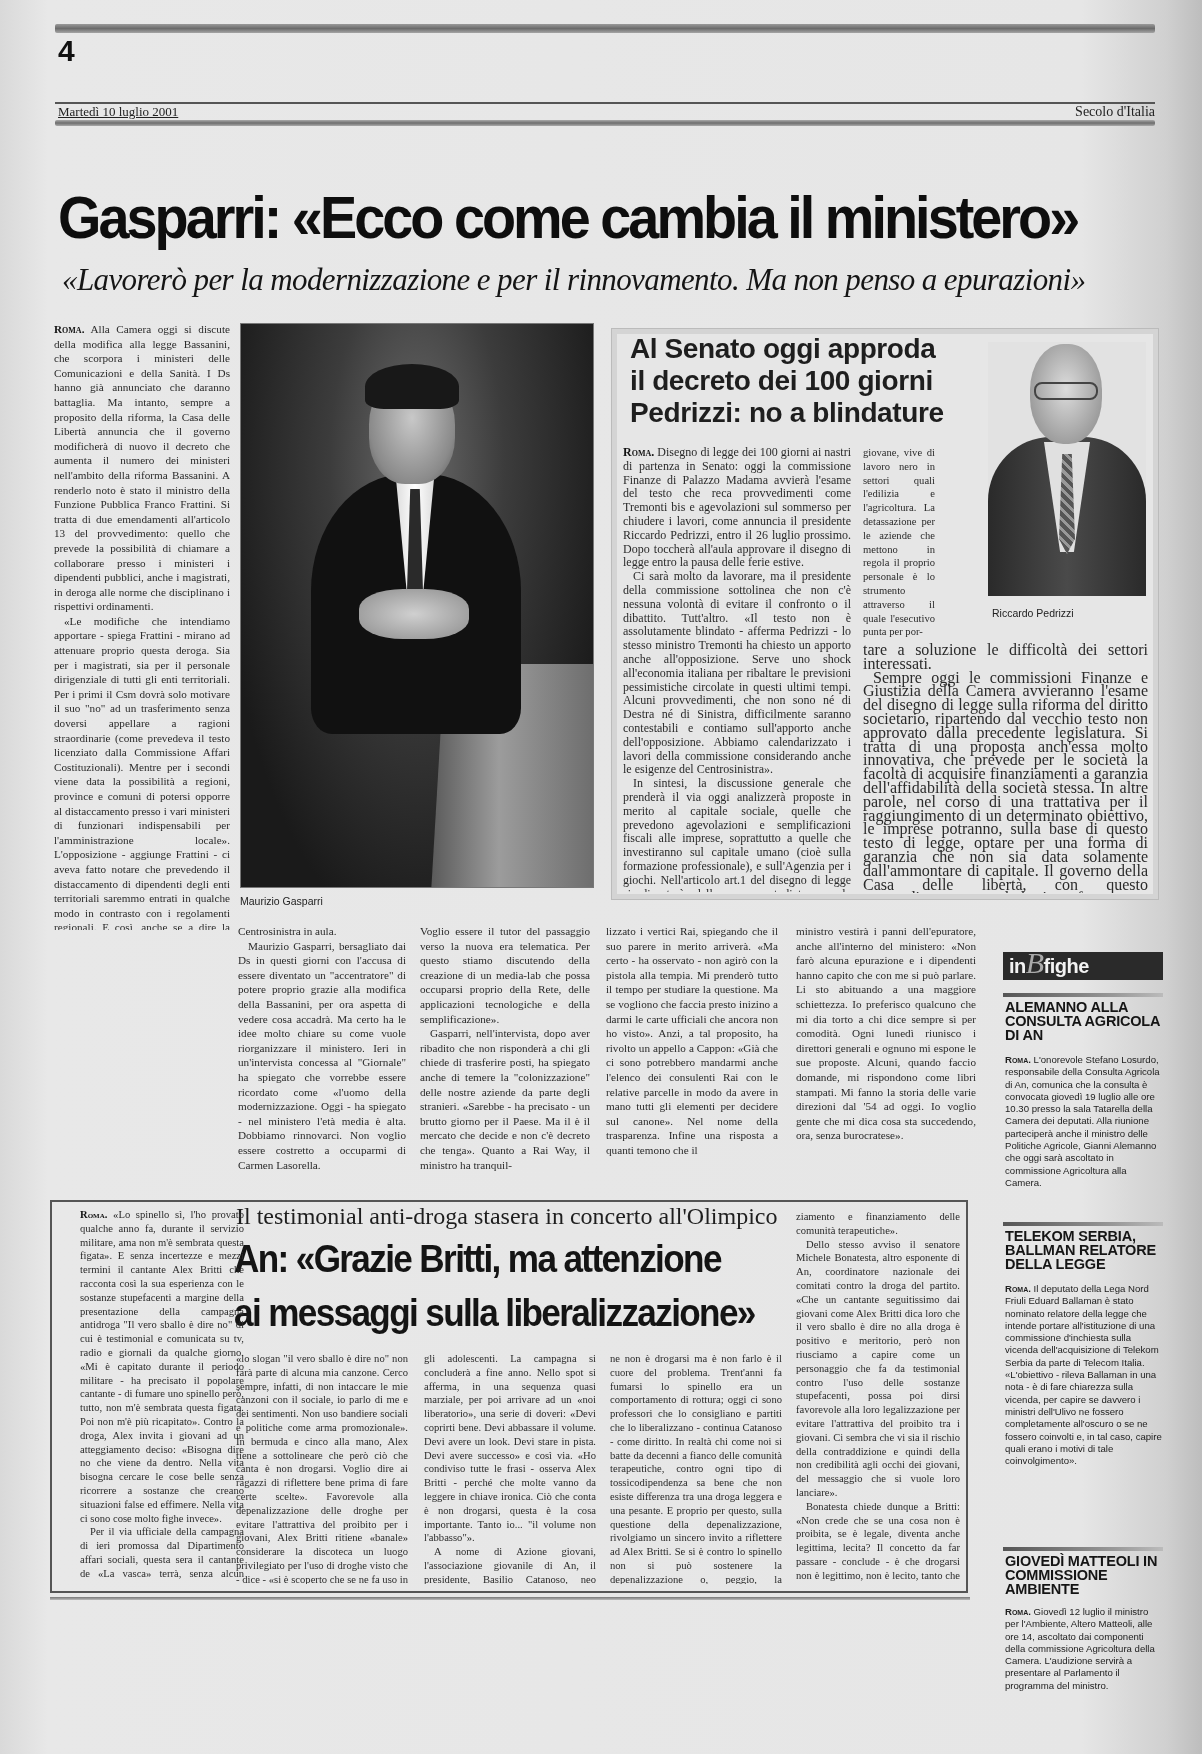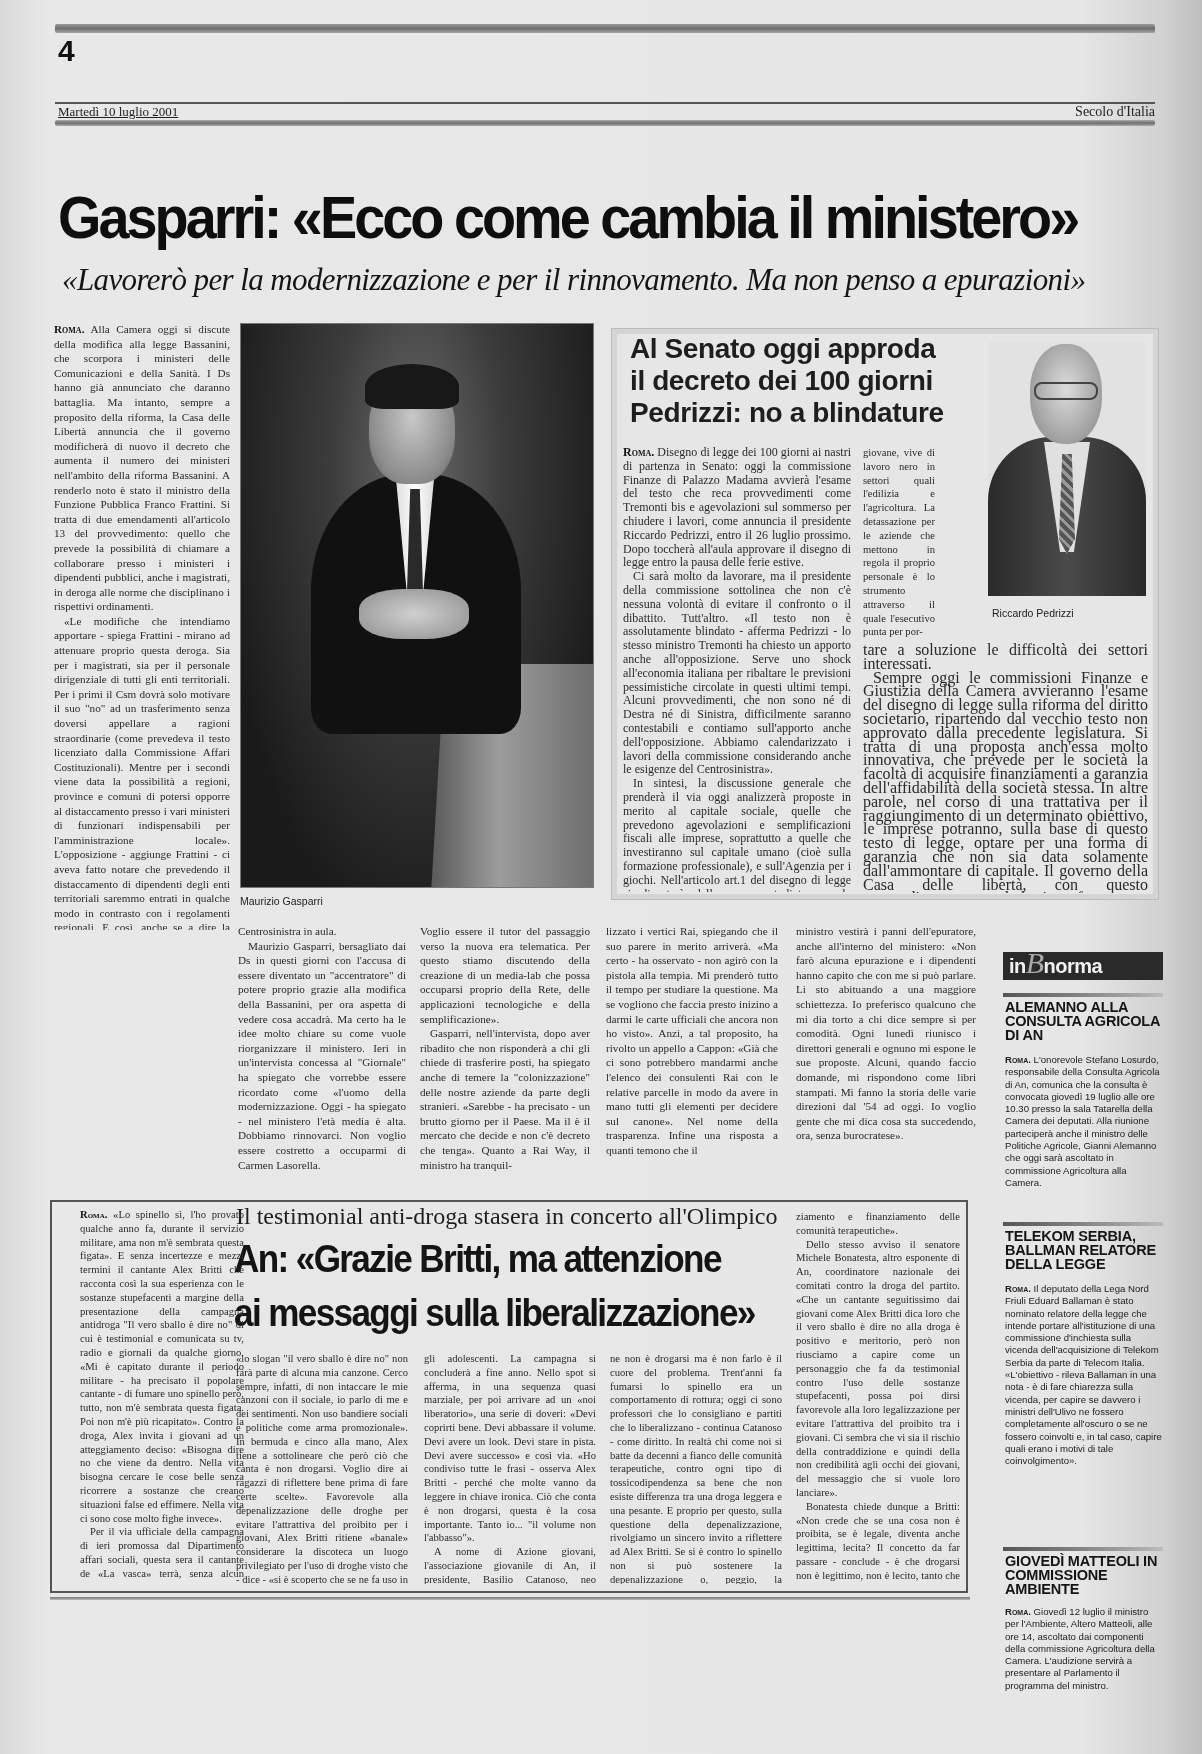--- a/index.html
+++ b/index.html
@@ -163,21 +163,21 @@
   </div>
   <div class="col" style="left:610px; top:1352px; width:172px; height:232px; font-size:10.6px; line-height:13.8px;">
     <p class="first">ne non è drogarsi ma è non farlo è il cuore del problema. Trent'anni fa fumarsi lo spinello era un comportamento di rottura; oggi ci sono professori che lo consigliano e partiti che lo liberalizzano - continua Catanoso - come diritto. In realtà chi come noi si batte da decenni a fianco delle comunità terapeutiche, contro ogni tipo di tossicodipendenza sa bene che non esiste differenza tra una droga leggera e una pesante. E proprio per questo, sulla questione della depenalizzazione, rivolgiamo un sincero invito a riflettere ad Alex Britti. Se si è contro lo spinello non si può sostenere la depenalizzazione o, peggio, la liberalizzazione. È una contraddizione in termini. La via maestra per combattere e sconfiggere la droga passa, infatti, per la prevenzione nelle scuole, nelle discoteche e nei centri d'aggregazione giovanile e nel recupero attraverso il poten-</p>
   </div>
   <div class="col" style="left:796px; top:1210px; width:164px; height:376px; font-size:10.6px; line-height:13.8px;">
     <p class="first">ziamento e finanziamento delle comunità terapeutiche».</p>
     <p>Dello stesso avviso il senatore Michele Bonatesta, altro esponente di An, coordinatore nazionale dei comitati contro la droga del partito. «Che un cantante seguitissimo dai giovani come Alex Britti dica loro che il vero sballo è dire no alla droga è positivo e meritorio, però non riusciamo a capire come un personaggio che fa da testimonial contro l'uso delle sostanze stupefacenti, possa poi dirsi favorevole alla loro legalizzazione per evitare l'attrattiva del proibito tra i giovani. Ci sembra che vi sia il rischio della contraddizione e quindi della non credibilità agli occhi dei giovani, del messaggio che si vuole loro lanciare».</p>
     <p>Bonatesta chiede dunque a Britti: «Non crede che se una cosa non è proibita, se è legale, diventa anche legittima, lecita? Il concetto da far passare - conclude - è che drogarsi non è legittimo, non è lecito, tanto che è proibito dalla legge». Dunque un invito alla riflessione rivolto al cantautore romano che, comunque, spicca tra i suoi colleghi per coraggio e per anticonformismo. Attenzione.</p>
   </div>
 
-  <div class="breve-tab"><span>in</span><span class="big">B</span><span>norma</span></div>
+  <div class="breve-tab"><span>in</span><span class="big">B</span><span>fighe</span></div>
 
   <div class="breve-rule" style="top:993px;"></div>
   <div class="breve-title" style="top:1000px; width:160px;">ALEMANNO ALLA CONSULTA AGRICOLA DI AN</div>
   <div class="breve-body" style="top:1054px; height:152px;"><span class="dl">Roma.</span> <span>L'onorevole Stefano Losurdo, responsabile della Consulta Agricola di An, comunica che la consulta è convocata giovedì 19 luglio alle ore 10.30 presso la sala Tatarella della Camera dei deputati. Alla riunione parteciperà anche il ministro delle Politiche Agricole, Gianni Alemanno che oggi sarà ascoltato in commissione Agricoltura alla Camera.</span></div>
 
   <div class="breve-rule" style="top:1222px;"></div>
   <div class="breve-title" style="top:1229px; width:160px;">TELEKOM SERBIA, BALLMAN RELATORE DELLA LEGGE</div>
   <div class="breve-body" style="top:1283px; height:262px;"><span class="dl">Roma.</span> <span>Il deputato della Lega Nord Friuli Eduard Ballaman è stato nominato relatore della legge che intende portare all'istituzione di una commissione d'inchiesta sulla vicenda dell'acquisizione di Telekom Serbia da parte di Telecom Italia. «L'obiettivo - rileva Ballaman in una nota - è di fare chiarezza sulla vicenda, per capire se davvero i ministri dell'Ulivo ne fossero completamente all'oscuro o se ne fossero coinvolti e, in tal caso, capire quali erano i motivi di tale coinvolgimento».</span></div>
 
   <div class="breve-rule" style="top:1547px;"></div>

